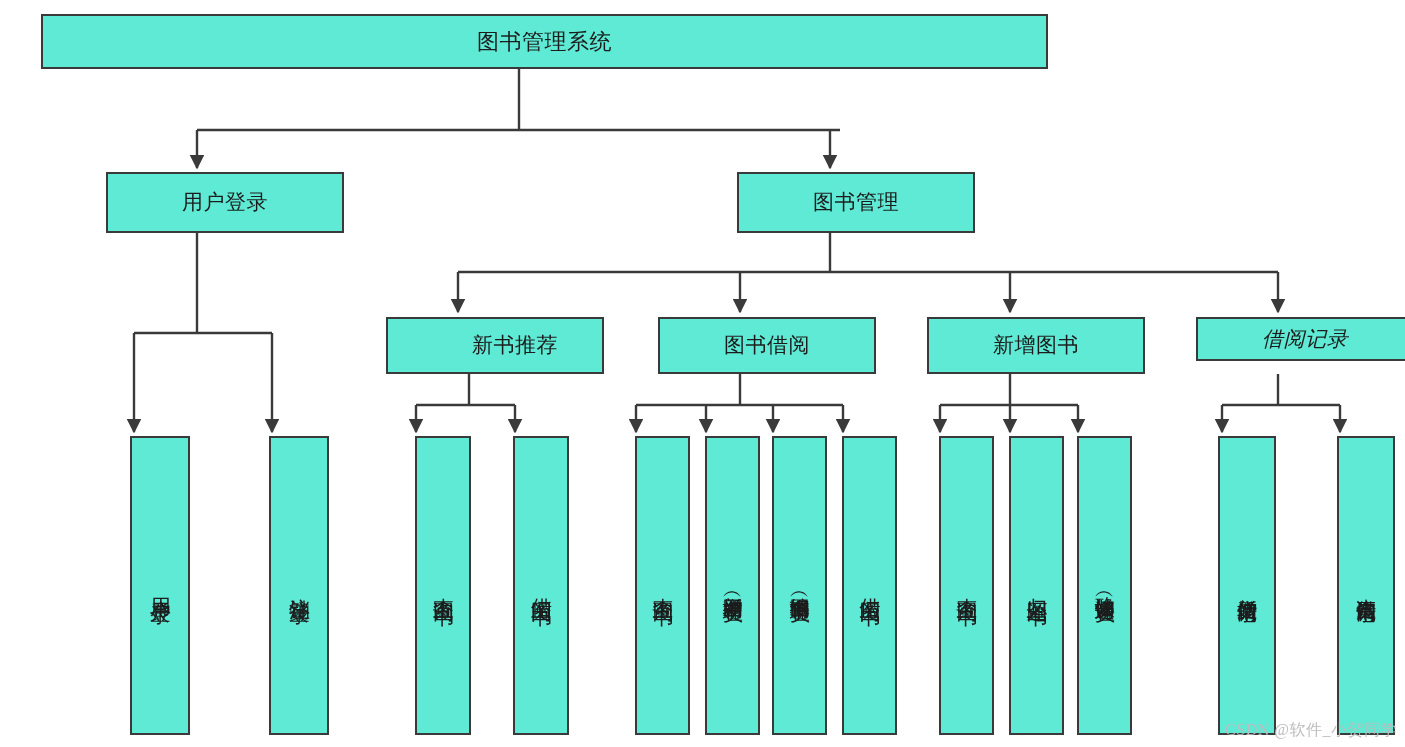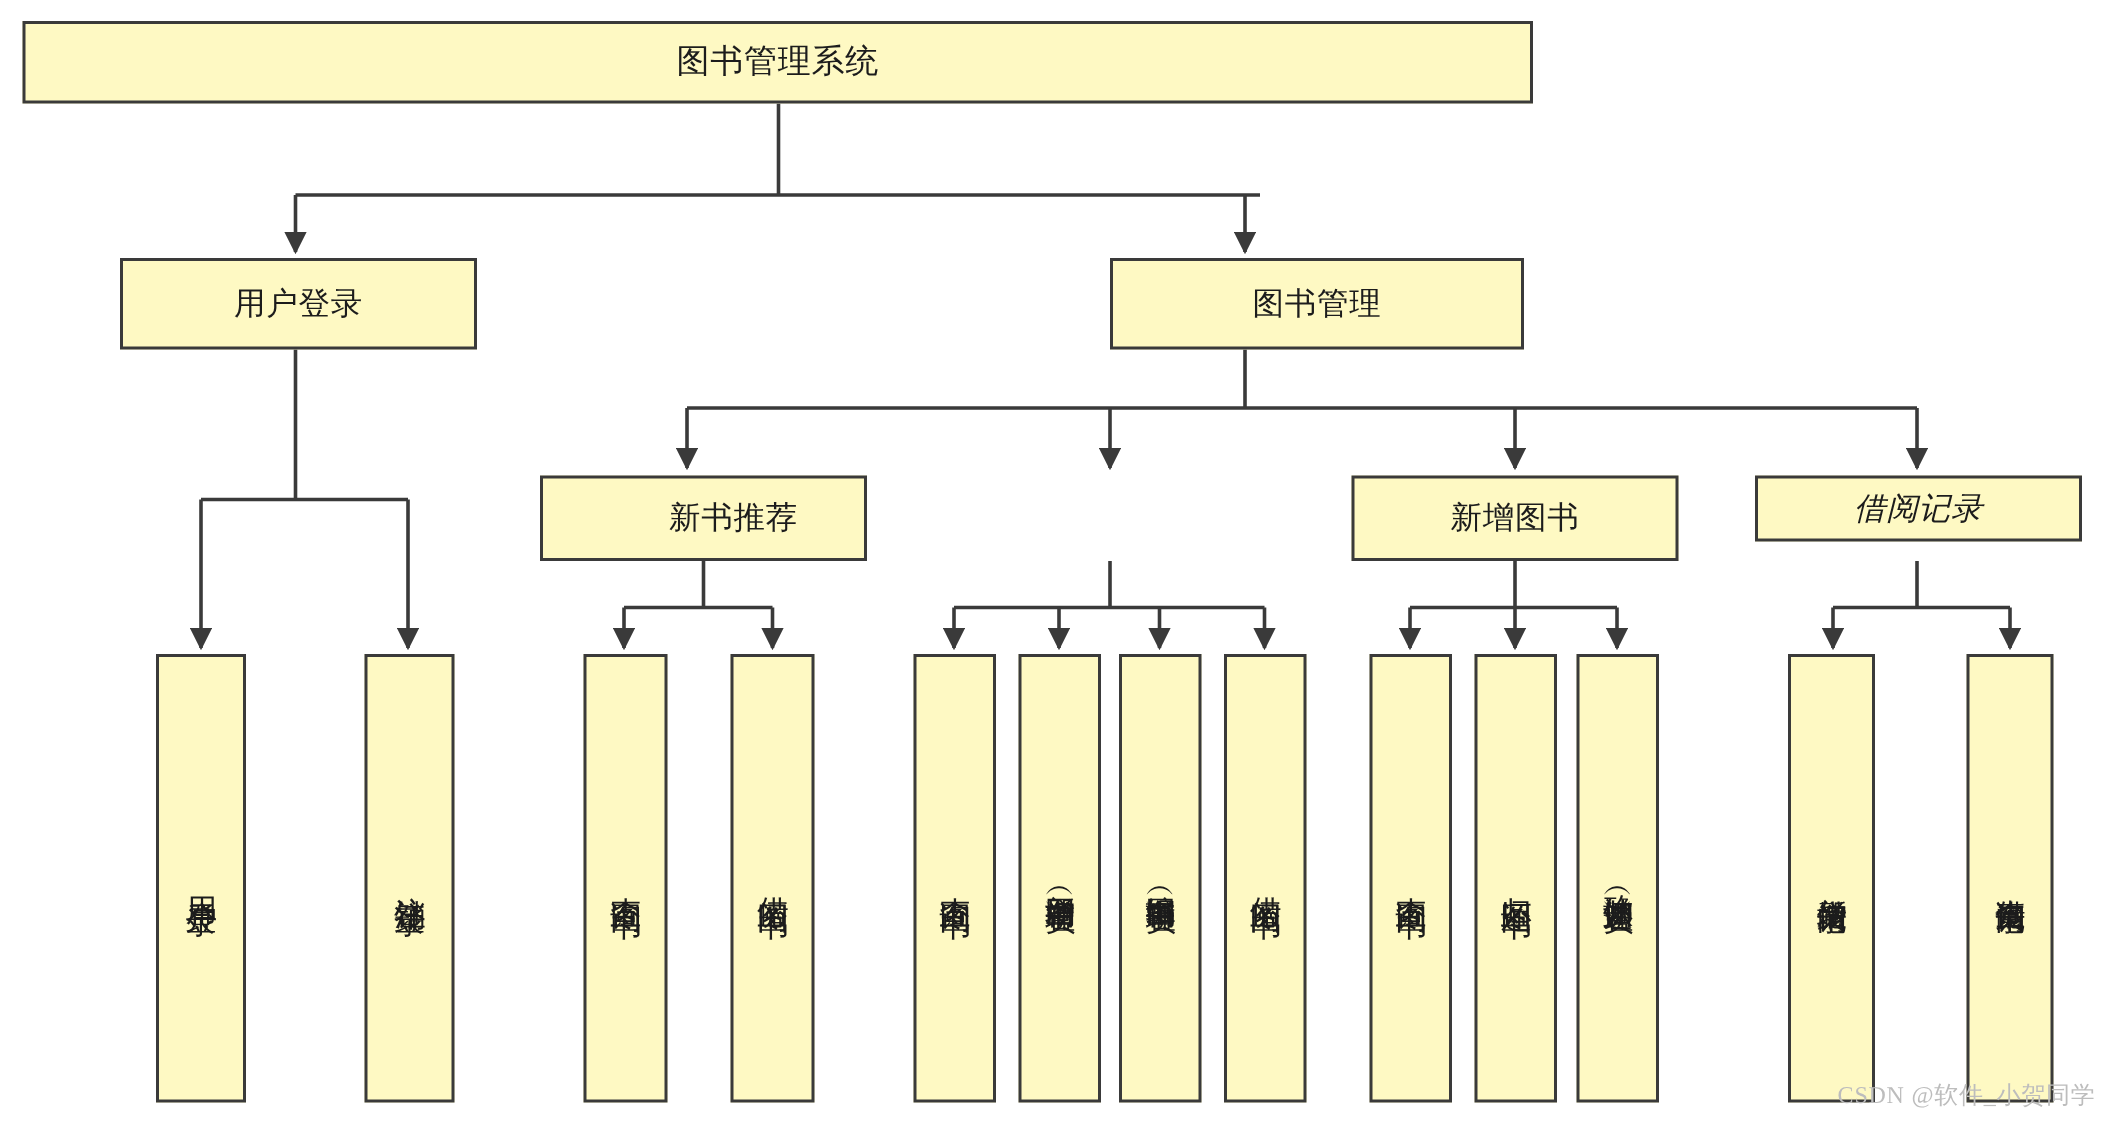--- a/index.html
+++ b/index.html
@@ -21,27 +21,28 @@
     position: absolute;
     left: 0;
     top: 0;
     width: 1405px;
     height: 747px;
   }
   .node {
     position: absolute;
     box-sizing: border-box;
     border: 2.4px solid #3a3a3a;
-    background: #fef9c3;
+    background: #5eead4;
     color: #1c1c1c;
     display: flex;
     align-items: center;
     justify-content: center;
     text-align: center;
     line-height: 1.18;
+    margin-left: 26px;
   }
   .node.horiz {
     font-size: 21px;
     letter-spacing: 0.5px;
   }
   .node.vert {
     writing-mode: vertical-rl;
     text-orientation: upright;
     font-size: 21px;
     letter-spacing: 2.5px;
@@ -118,23 +119,24 @@
       <path d="M 1278,374 L 1278,405"></path>
       <path d="M 1222,405 L 1340,405"></path>
       <path d="M 1222,405 L 1222,432" marker-end="url(#arrow)"></path>
       <path d="M 1340,405 L 1340,432" marker-end="url(#arrow)"></path>
     </g>
   </svg>
 
   <div class="node horiz root" style="left:15px; top:14px; width:1007px; height:55px;">图书管理系统</div>
 
   <div class="node horiz" style="left:80px; top:172px; width:238px; height:61px;">用户登录</div>
-  <div class="node horiz" style="left:740px; top:172px; width:276px; height:61px;">图书管理</div>
+  <div class="node horiz" style="left:711px; top:172px; width:238px; height:61px;">图书管理</div>
 
   <div class="node horiz" style="left:360px; top:317px; width:218px; height:57px;padding-left:40px;">新书推荐</div>
+  <div class="node horiz" style="left:632px; top:317px; width:218px; height:57px;">图书借阅</div>
   <div class="node horiz" style="left:901px; top:317px; width:218px; height:57px;">新增图书</div>
   <div class="node horiz" style="left:1170px; top:317px; width:218px; height:44px;font-style:italic;">借阅记录</div>
 
   <div class="node vert" style="left:104px; top:436px; width:60px; height:299px;">用户登录</div>
   <div class="node vert" style="left:243px; top:436px; width:60px; height:299px;">注销登录</div>
 
   <div class="node vert" style="left:389px; top:436px; width:56px; height:299px;">查询图书</div>
   <div class="node vert" style="left:487px; top:436px; width:56px; height:299px;">借阅图书</div>
 
   <div class="node vert" style="left:609px; top:436px; width:55px; height:299px;">查询图书</div>

